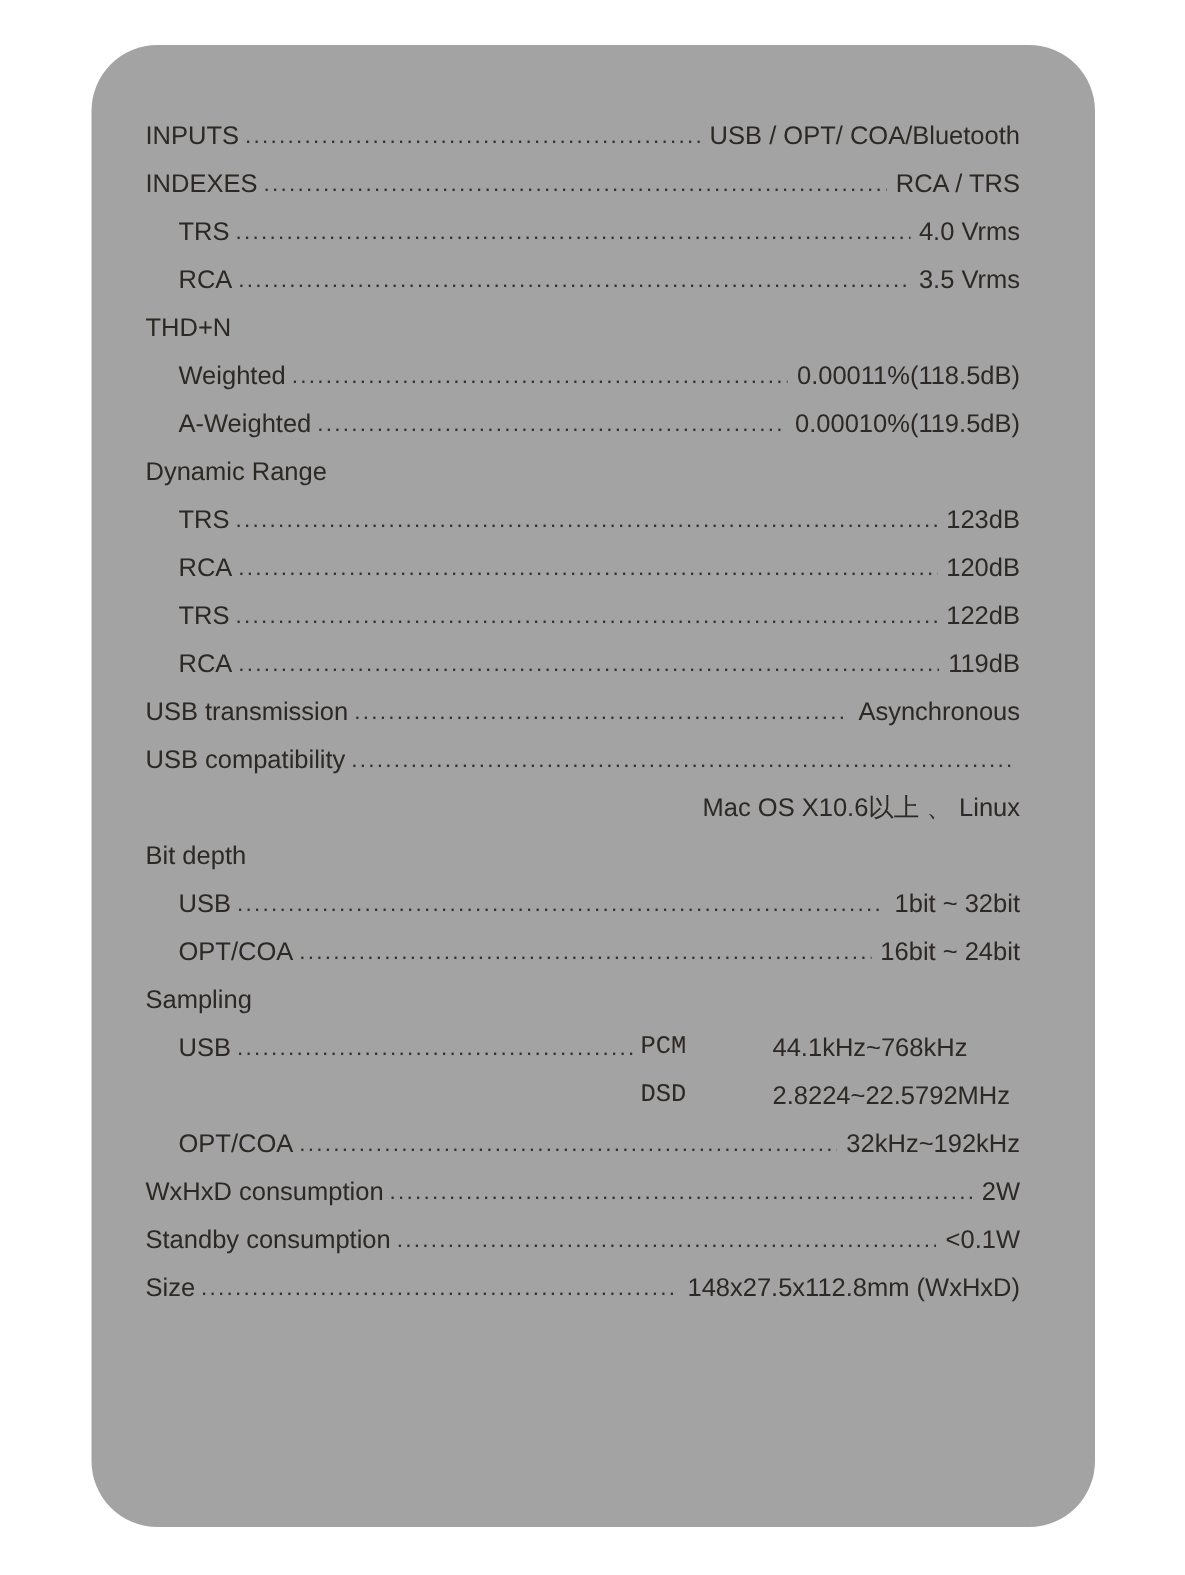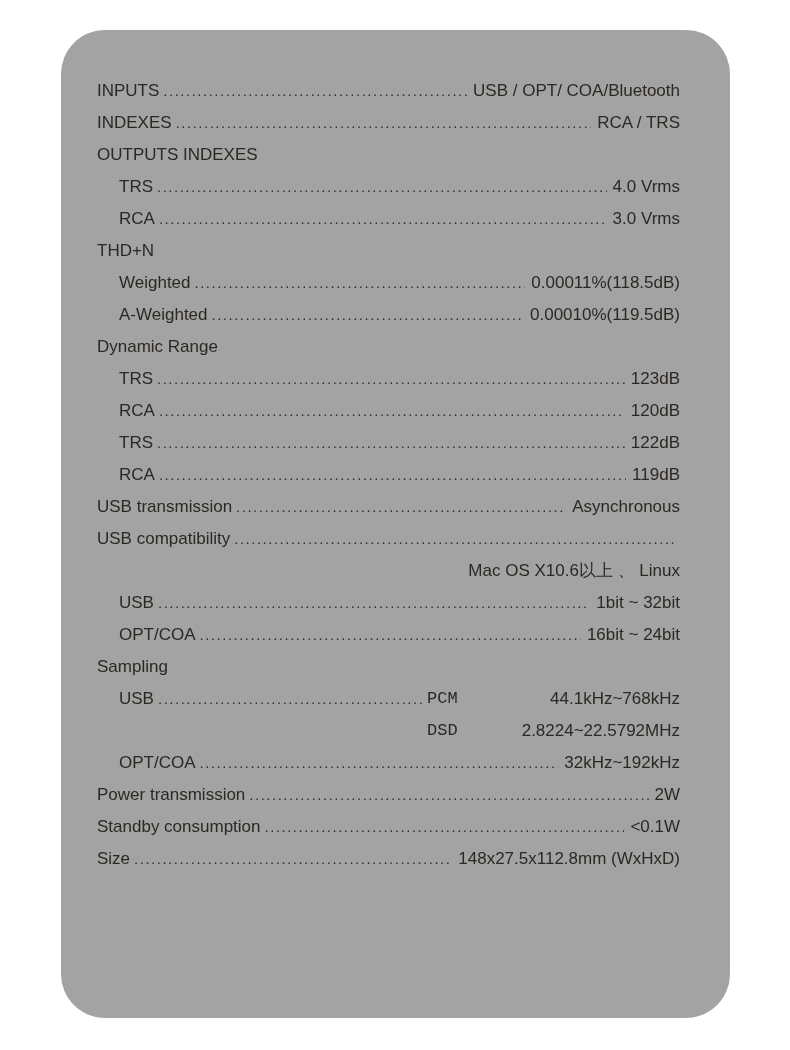--- a/index.html
+++ b/index.html
@@ -37,53 +37,49 @@
     font-size: 15px;
     letter-spacing: 1.5px;
     color: #332f2a;
   }
   .dots::after {
     content: "..........................................................................................................................................................................................";
   }
   .dots.nodots::after { content: ""; }
   .key { flex: 0 0 86px; font-family: Liberation Mono, monospace; }
   .value { flex: 0 0 auto; margin-left: 2px; margin-top: 17px; }
-  .value.fixedw { flex: 0 0 165px; text-align: right; }
+  .value.fixedw { flex: 0 0 165px; text-align: left; }
 </style>
 </head>
 <body>
 
 <div class="spec-card" id="spec-card">
     <div class="row lg">
     <span class="label">INPUTS</span>
     <span class="dots" aria-hidden="true"></span>
 
     <span class="value">USB / OPT/ COA/Bluetooth</span>
   </div>
     <div class="row lg">
     <span class="label">INDEXES</span>
     <span class="dots" aria-hidden="true"></span>
 
     <span class="value">RCA / TRS</span>
   </div>
-    <div class="row lg">
-    <span class="label">OUTPUTS INDEXES</span>
-
-  </div>
     <div class="row sm indent">
     <span class="label">TRS</span>
     <span class="dots" aria-hidden="true"></span>
 
     <span class="value">4.0 Vrms</span>
   </div>
     <div class="row sm indent">
     <span class="label">RCA</span>
     <span class="dots" aria-hidden="true"></span>
 
-    <span class="value">3.0 Vrms</span>
+    <span class="value">3.5 Vrms</span>
   </div>
     <div class="row sm">
     <span class="label">THD+N</span>
 
   </div>
     <div class="row lg indent">
     <span class="label">Weighted</span>
     <span class="dots" aria-hidden="true"></span>
 
     <span class="value">0.00011%(118.5dB)</span>
@@ -132,20 +128,24 @@
     <span class="label">USB compatibility</span>
     <span class="dots" aria-hidden="true"></span>
 
   </div>
     <div class="row sm">
     <span class="label"></span>
     <span class="dots nodots" aria-hidden="true"></span>
 
     <span class="value">Mac OS X10.6以上 、 Linux</span>
   </div>
+    <div class="row lg">
+    <span class="label">Bit depth</span>
+
+  </div>
     <div class="row sm indent">
     <span class="label">USB</span>
     <span class="dots" aria-hidden="true"></span>
 
     <span class="value">1bit ~ 32bit</span>
   </div>
     <div class="row sm indent">
     <span class="label">OPT/COA</span>
     <span class="dots" aria-hidden="true"></span>
 
@@ -167,21 +167,21 @@
     <span class="key">DSD</span>
     <span class="value fixedw">2.8224~22.5792MHz</span>
   </div>
     <div class="row sm indent">
     <span class="label">OPT/COA</span>
     <span class="dots" aria-hidden="true"></span>
 
     <span class="value">32kHz~192kHz</span>
   </div>
     <div class="row lg">
-    <span class="label">Power transmission</span>
+    <span class="label">WxHxD consumption</span>
     <span class="dots" aria-hidden="true"></span>
 
     <span class="value">2W</span>
   </div>
     <div class="row lg">
     <span class="label">Standby consumption</span>
     <span class="dots" aria-hidden="true"></span>
 
     <span class="value">&lt;0.1W</span>
   </div>

